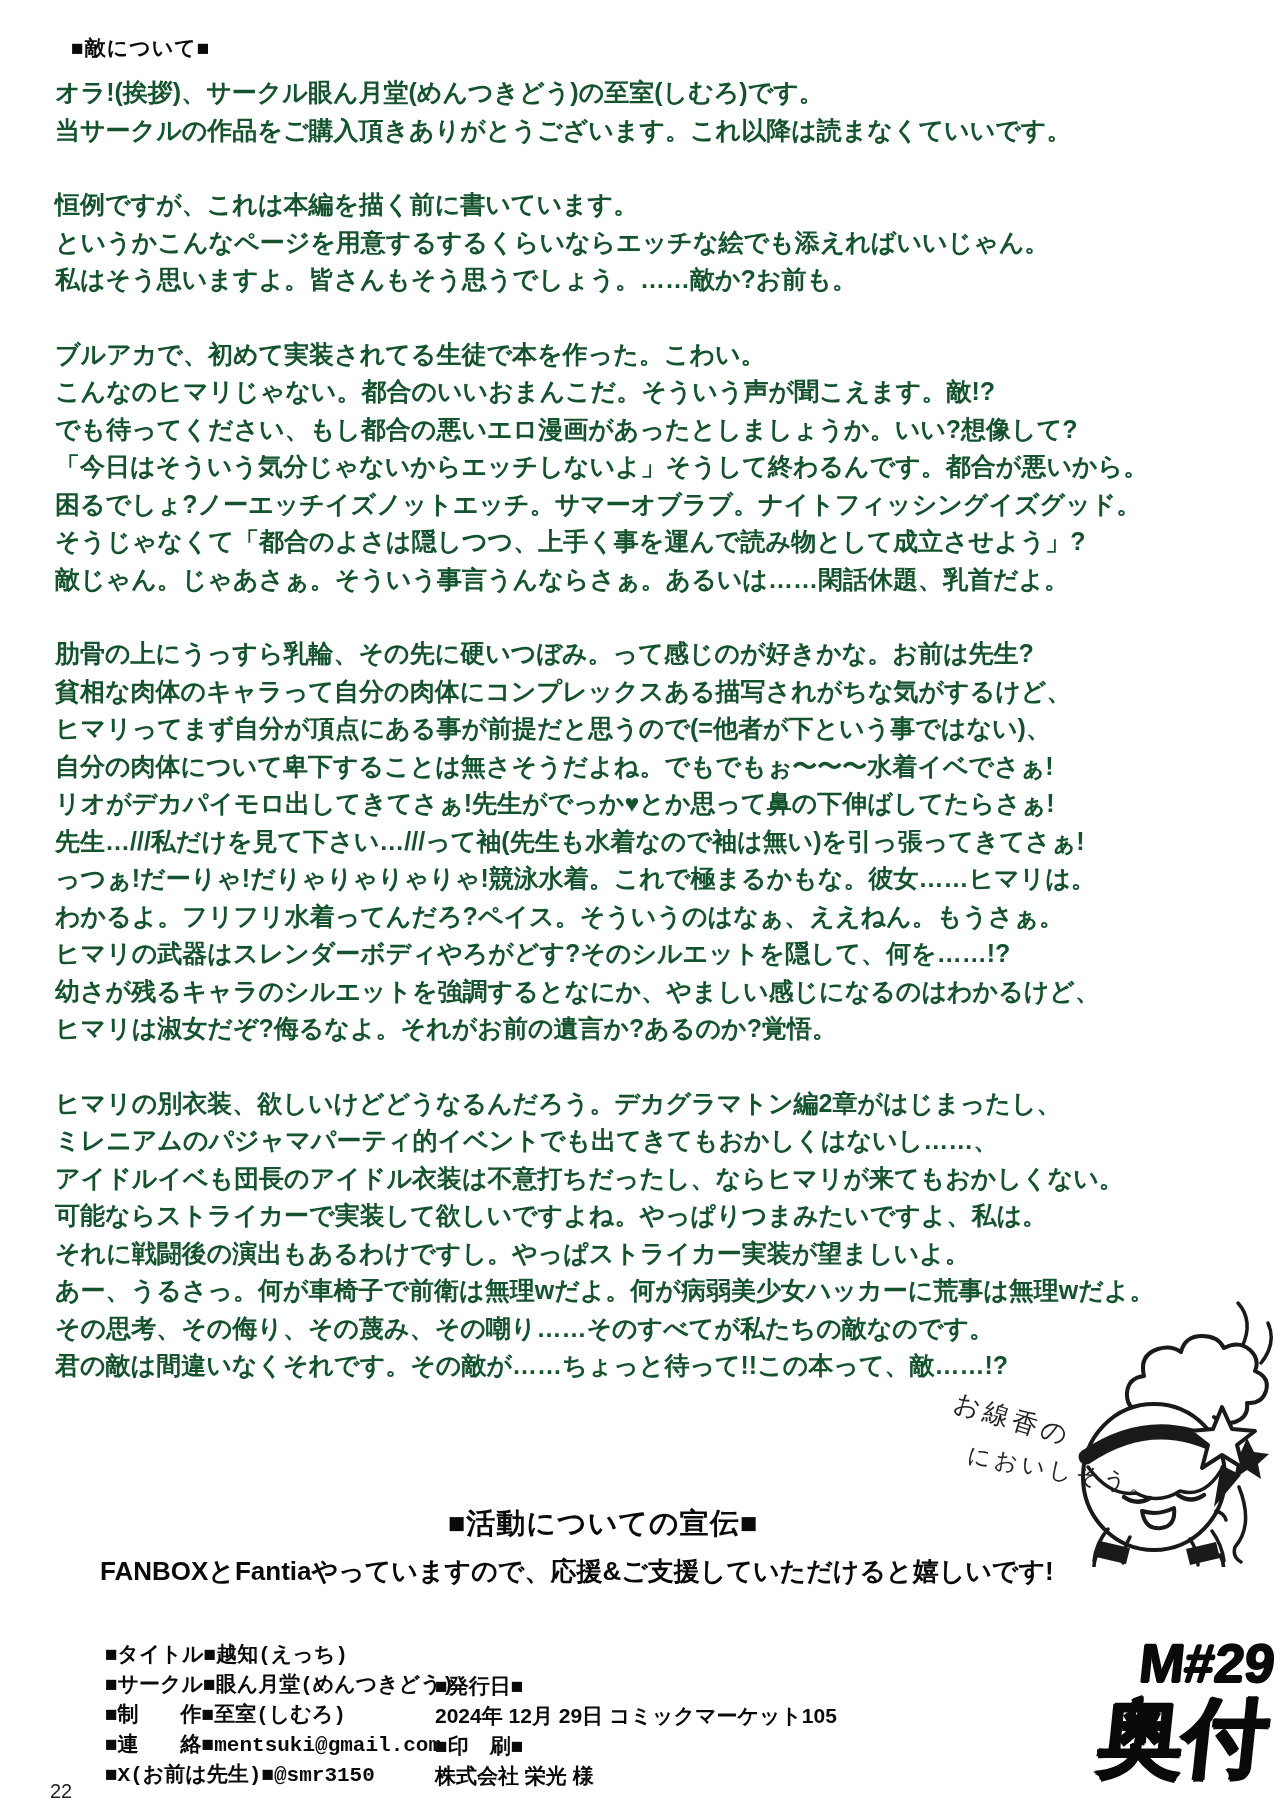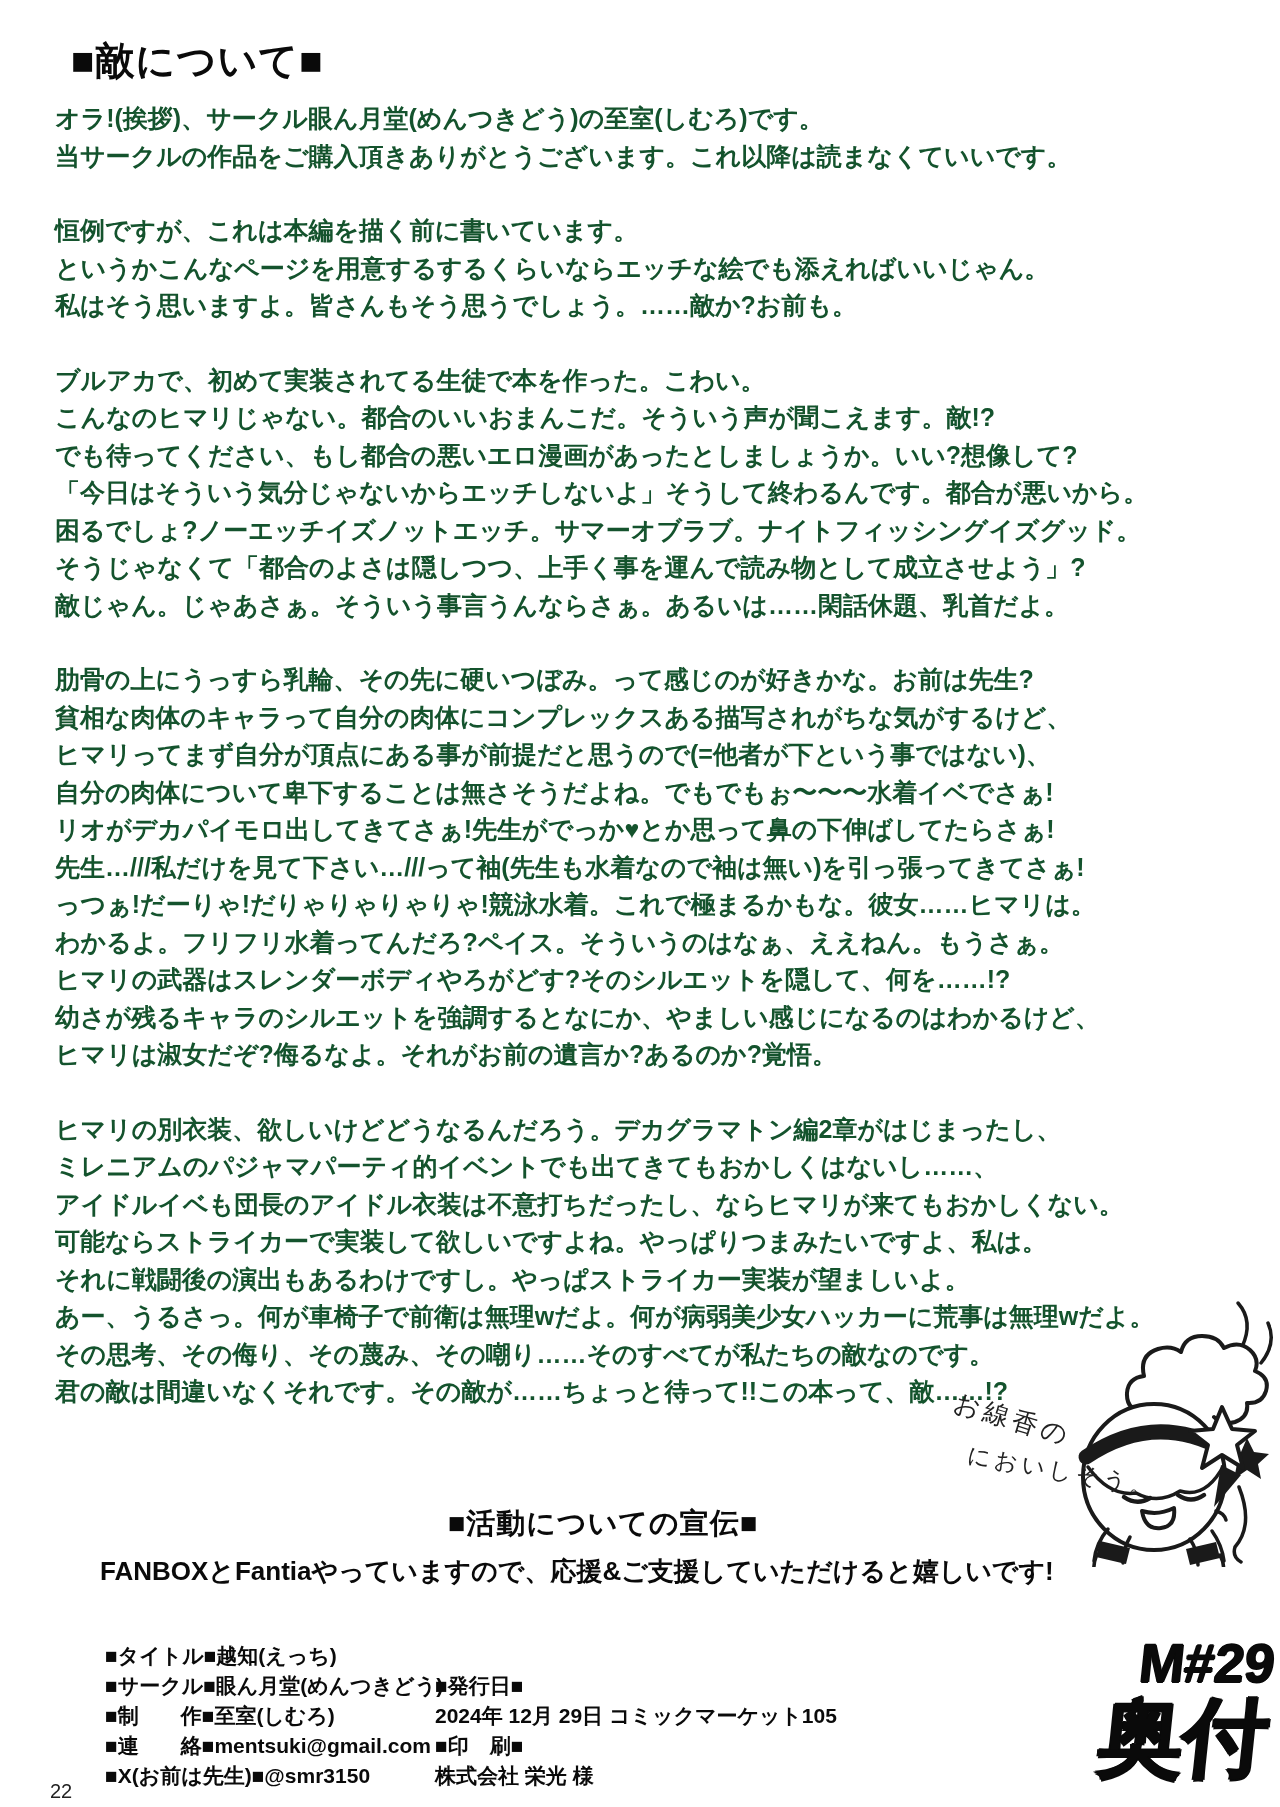--- a/index.html
+++ b/index.html
@@ -9,21 +9,21 @@
     margin:0 auto;
     background:#ffffff;
     color:#111;
     font-family:"Liberation Sans", sans-serif;
     overflow:hidden;
   }
   .main-text{
     position:absolute;left:55px;top:34px;width:1190px;
   }
   .main-text h1{
-    font-size:39px;font-weight:bold;letter-spacing:1px;
+    font-size:21px;font-weight:bold;letter-spacing:1px;
     margin:0 0 12px 16px;color:#0a0a0a;
   }
   .main-text p{
     margin:0 0 37px 0;
     font-size:25px;font-weight:600;
     line-height:37.5px;
     white-space:pre-line;
     color:#14532d;
   }
   .promo{
@@ -32,21 +32,21 @@
   .promo h2{
     font-size:29px;font-weight:bold;margin:0 0 8px 6px;letter-spacing:1px;text-align:center;
   }
   .promo p{
     margin:0;font-size:26px;font-weight:600;line-height:38px;white-space:pre-line;
   }
   .colophon-left{
     position:absolute;left:105px;top:1641px;
     font-size:21px;font-weight:600;line-height:30px;color:#0a0a0a;
   }
-  .colophon-left .crow{white-space:nowrap;}
+  .colophon-left .crow{white-space:nowrap;font-family:Liberation Mono, monospace;}
   .colophon-right{
     position:absolute;left:435px;top:1671px;
     font-size:21px;font-weight:600;line-height:30px;color:#0a0a0a;
   }
   .page-number{
     position:absolute;left:50px;top:1735px;
     font-size:20px;font-weight:400;color:#222;margin-top:45px;
   }
   .stamp{
     position:absolute;left:1020px;top:1636px;width:250px;

